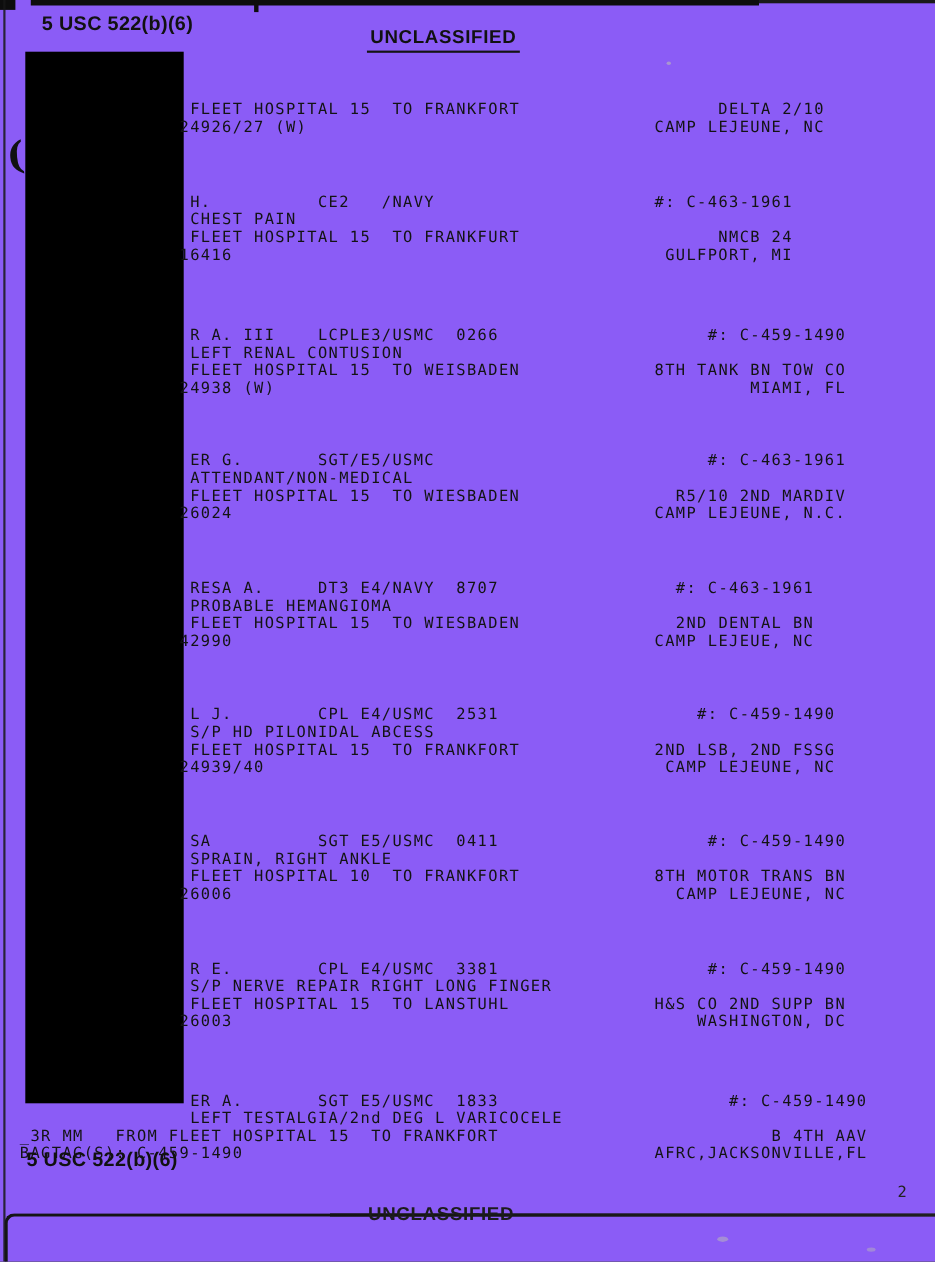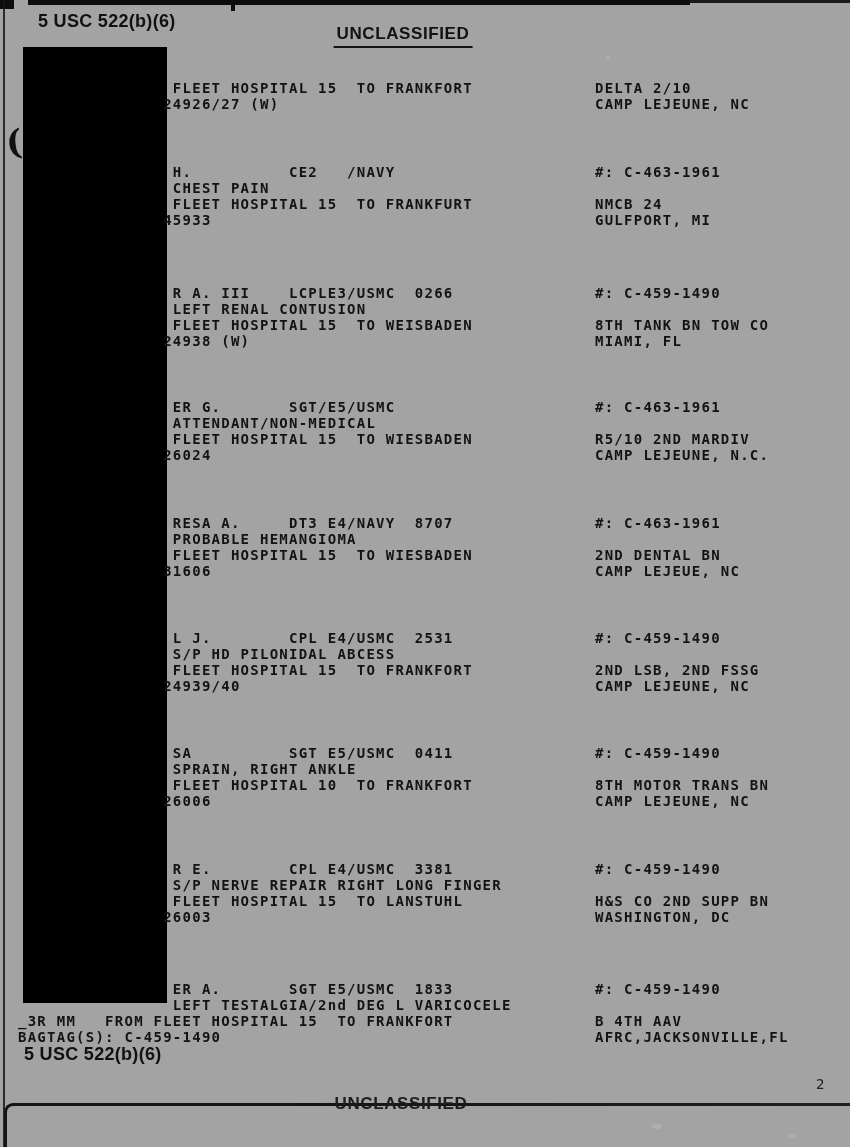--- a/index.html
+++ b/index.html
@@ -1,19 +1,19 @@
 <!DOCTYPE html>
 <html><head>
 <meta charset="utf-8">
 <style>
   html,body{margin:0;padding:0;background:#555;}
   #page{
     position:relative;
     width:850px;height:1147px;
-    background:#a3a3a3;
+    background:#8b5cf6;
     overflow:hidden;
     font-family:"DejaVu Sans Mono", monospace;
     color:#161616;
   }
   
   .top-strip{position:absolute;left:28px;top:0;width:662px;height:5px;background:#0d0d0d;}
   .top-strip-thin{position:absolute;left:690px;top:0;width:160px;height:3px;background:#1a1a1a;}
   .top-strip-left{position:absolute;left:0;top:0;width:14px;height:9px;background:#0d0d0d;}
   .top-tick{position:absolute;left:231px;top:0;width:4px;height:11px;background:#0d0d0d;}
   .left-edge{position:absolute;left:3px;top:0;width:2px;height:1147px;background:#171717;opacity:.85;}
@@ -31,27 +31,27 @@
   }
   .classification-top{
     position:absolute;left:403px;top:24px;transform:translateX(-50%);
     font-family:"Liberation Sans", sans-serif;font-weight:bold;font-size:17px;
     letter-spacing:0.6px;color:#111;
     border-bottom:2px solid #141414;padding:0 3px 2px 3px;
   }
   
   .entry{position:absolute;left:0;width:850px;}
   .entry-left, .entry-right{
-    position:absolute;top:4px;margin:0;
+    position:absolute;top:16px;margin:0;
     font-family:"DejaVu Sans Mono", monospace;
     font-size:14px;line-height:16px;letter-spacing:1.25px;
-    white-space:pre;color:#131313;font-weight:bold;
+    white-space:pre;color:#131313;
   }
   .entry-left{left:18px;}
-  .entry-right{left:595px;}
+  .entry-right{left:595px;text-align:right;}
   
   .exemption-bottom{
     position:absolute;left:24px;top:1044px;
     font-family:"Liberation Sans", sans-serif;font-weight:bold;font-size:18px;
     letter-spacing:0.3px;color:#111;
   }
   .page-number{
     position:absolute;left:816px;top:1076px;
     font-size:14px;letter-spacing:1px;color:#222;
   }
@@ -93,21 +93,21 @@
       <div class="entry" style="top: 76px;">
         <div class="entry-left">                FLEET HOSPITAL 15  TO FRANKFORT
                24926/27 (W)</div>
         <div class="entry-right">DELTA 2/10
 CAMP LEJEUNE, NC</div>
       </div>
       <div class="entry" style="top: 160px;">
         <div class="entry-left">                H.          CE2   /NAVY
                 CHEST PAIN
                 FLEET HOSPITAL 15  TO FRANKFURT
-               45933</div>
+               16416</div>
         <div class="entry-right">#: C-463-1961
 
 NMCB 24
 GULFPORT, MI</div>
       </div>
       <div class="entry" style="top: 281px;">
         <div class="entry-left">                R A. III    LCPLE3/USMC  0266
                 LEFT RENAL CONTUSION
                 FLEET HOSPITAL 15  TO WEISBADEN
                24938 (W)</div>
@@ -123,21 +123,21 @@
                26024</div>
         <div class="entry-right">#: C-463-1961
 
 R5/10 2ND MARDIV
 CAMP LEJEUNE, N.C.</div>
       </div>
       <div class="entry" style="top: 511px;">
         <div class="entry-left">                RESA A.     DT3 E4/NAVY  8707
                 PROBABLE HEMANGIOMA
                 FLEET HOSPITAL 15  TO WIESBADEN
-               31606</div>
+               42990</div>
         <div class="entry-right">#: C-463-1961
 
 2ND DENTAL BN
 CAMP LEJEUE, NC</div>
       </div>
       <div class="entry" style="top: 626px;">
         <div class="entry-left">                L J.        CPL E4/USMC  2531
                 S/P HD PILONIDAL ABCESS
                 FLEET HOSPITAL 15  TO FRANKFORT
                24939/40</div>

